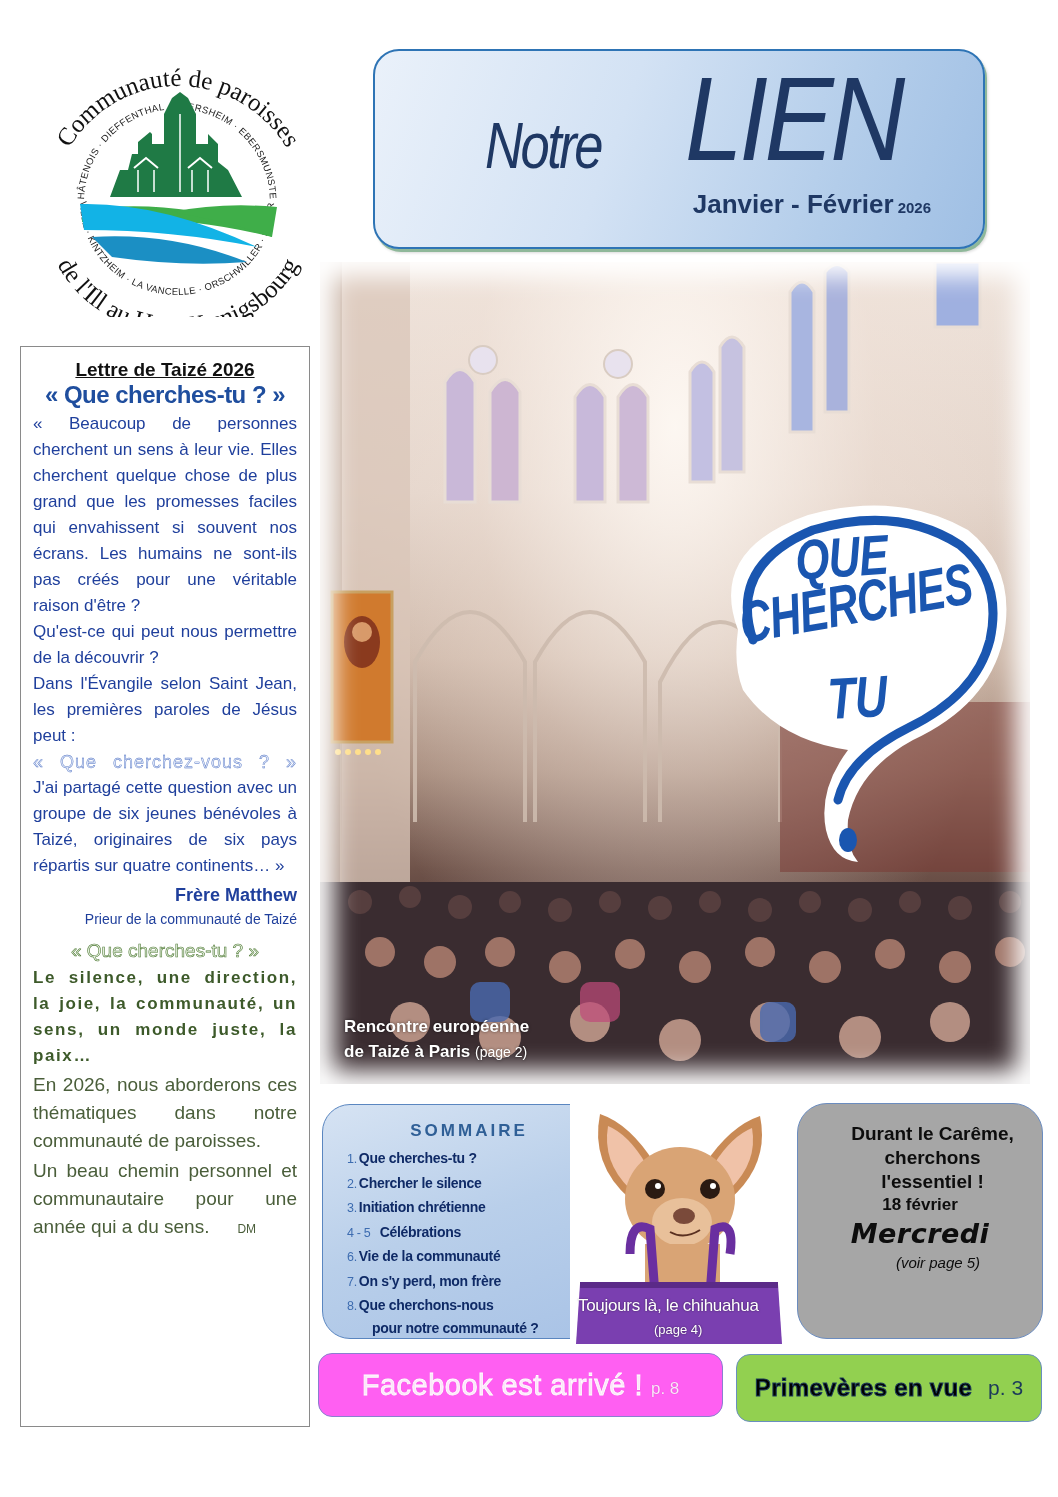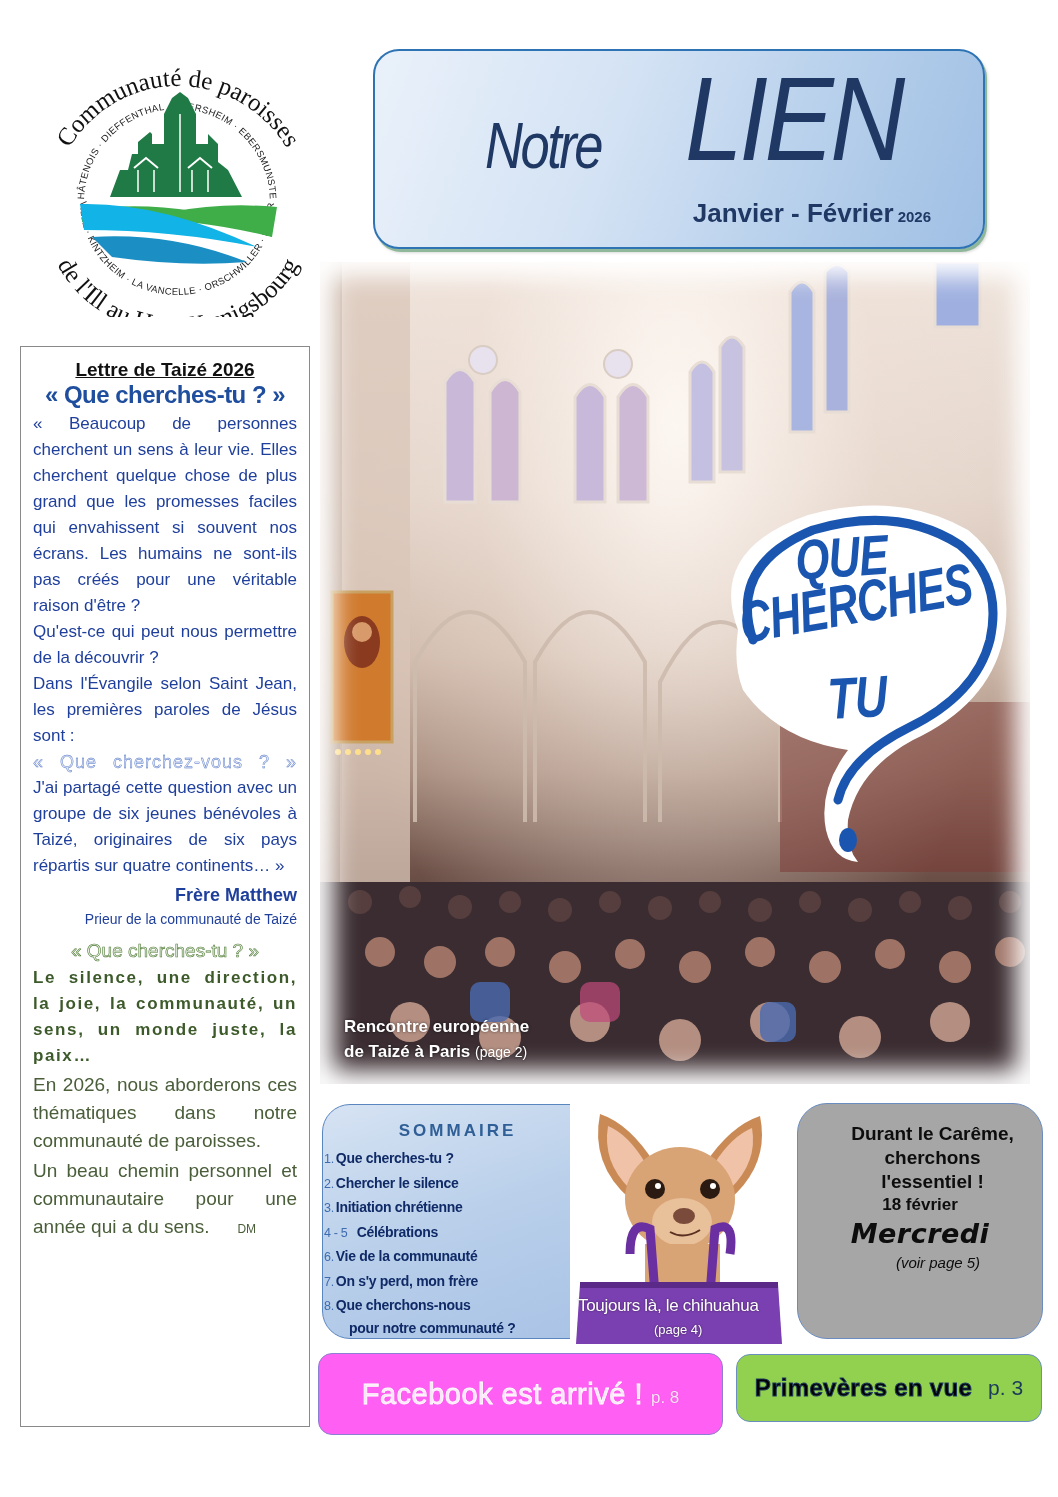--- a/index.html
+++ b/index.html
@@ -11,21 +11,21 @@
 
   
   #masthead {
     position: absolute; left: 373px; top: 49px; width: 608px; height: 196px;
     border: 2px solid #2e74b5; border-radius: 26px;
     background: linear-gradient(110deg, #eaf1fa 0%, #d3e2f4 40%, #b3cdea 75%, #9fbfe4 100%);
     box-shadow: 2px 3px 0 #8fb89a, 3px 4px 3px rgba(0,0,0,0.15);
   }
   #masthead .notre { position: absolute; left: 110px; top: 58px; font-family: "Liberation Sans", sans-serif; font-style: italic; font-size: 64px; color: #1f3864; letter-spacing: -3px; transform: scaleX(0.82); transform-origin: left; }
   #masthead .lien { position: absolute; left: 310px; top: 0px; font-family: "Liberation Sans", sans-serif; font-style: italic; font-size: 118px; color: #1f3864; letter-spacing: -4px; transform: scaleX(0.88); transform-origin: left; }
-  #masthead .date { position: absolute; right: 52px; top: 147px; font-weight: bold; font-size: 26px; color: #1f3864; }
+  #masthead .date { position: absolute; right: 52px; top: 138px; font-weight: bold; font-size: 26px; color: #1f3864; }
   #masthead .date .year { font-size: 15px; margin-left: 4px; }
 
   
   #left-col {
     position: absolute; left: 20px; top: 346px; width: 290px; height: 1081px;
     border: 1px solid #8a8a8a; box-sizing: border-box; padding: 10px 12px 8px 12px;
     background: #fff;
   }
   .lc-title { text-align: center; font-family: "Liberation Sans", sans-serif; font-weight: bold; font-size: 19px; text-decoration: underline; color: #111; margin-top: 2px; }
   .lc-quote { text-align: center; font-weight: bold; font-size: 24px; color: #1f4e9e; margin: 0 0 2px 0; letter-spacing: -0.5px; }
@@ -58,21 +58,21 @@
   #bubble .bt { position: absolute; font-family: "Liberation Sans", sans-serif; font-weight: bold; font-style: italic; color: #1a56b0; transform-origin: left top; letter-spacing: -1px; }
   #bubble .bt1 { left: 95px; top: 38px; font-size: 56px; transform: rotate(-4deg) scaleX(0.78); }
   #bubble .bt2 { left: 36px; top: 100px; font-size: 58px; transform: rotate(-10deg) scaleX(0.74); }
   #bubble .bt3 { left: 128px; top: 175px; font-size: 58px; transform: rotate(-3deg) scaleX(0.78); }
 
   
   #sommaire {
     position: absolute; left: 322px; top: 1104px; width: 278px; height: 235px;
     border: 1.5px solid #5a86c0; border-radius: 28px; box-sizing: border-box;
     background: linear-gradient(160deg, #d6e3f3 0%, #b9cfea 50%, #a9c3e6 100%);
-    padding: 16px 8px 0 1px;
+    padding: 16px 8px 0 24px;
   }
   #sommaire .title { text-align: center; font-weight: bold; font-size: 17px; letter-spacing: 3px; color: #2f5f96; margin-bottom: 6px; }
   #sommaire .item { font-size: 14px; font-weight: bold; color: #0f2a66; line-height: 23.5px; white-space: nowrap; letter-spacing: -0.3px; }
   #sommaire .item .num { color: #3d6cb0; font-weight: normal; font-size: 12.5px; margin-right: 2px; }
   #sommaire .item .cont { padding-left: 25px; display: block; line-height: 18px; }
 
   
   #dog { position: absolute; left: 570px; top: 1104px; width: 218px; height: 240px; overflow: hidden; background: #fff; }
   #dog svg { width: 100%; height: 100%; }
   #dog .cap1 { position: absolute; left: 8px; top: 192px; color: #fff; font-size: 17px; letter-spacing: -0.3px; text-shadow: 0 0 2px rgba(0,0,0,0.55); white-space: nowrap; }
@@ -85,21 +85,21 @@
     background: #a6a6a6; text-align: center; color: #0d0d0d; padding-top: 18px;
   }
   #careme .l1 { font-weight: bold; font-size: 19px; line-height: 24px; padding-left: 25px; }
   #careme .l4 { font-weight: bold; font-size: 17px; line-height: 22px; }
   #careme .l5 { font-style: italic; font-weight: bold; font-size: 27px; line-height: 36px; font-family: "DejaVu Sans", sans-serif; letter-spacing: 0.5px; }
   #careme .l6 { font-style: italic; font-size: 22px; line-height: 30px; font-family: "DejaVu Sans", sans-serif; }
   #careme .l6 .big { font-size: 27px; font-weight: bold; }
   #careme .l7 { font-style: italic; font-size: 15px; line-height: 22px; font-family: Liberation Sans, sans-serif; padding-left: 36px; }
 
   
-  .banner { position: absolute; top: 1353px; height: 82px; border-radius: 14px; box-sizing: border-box; display: flex; align-items: center; justify-content: center; white-space: nowrap; }
+  .banner { position: absolute; top: 1353px; height: 64px; border-radius: 14px; box-sizing: border-box; display: flex; align-items: center; justify-content: center; white-space: nowrap; }
   #fb-banner { left: 318px; width: 405px; background: #ff5ff2; border: 1.5px solid #8a7fd0; }
   #fb-banner .t { font-size: 29px; color: #fde4fb; -webkit-text-stroke: 0.8px #ffffff; letter-spacing: 0.5px; text-shadow: 0 0 1px #c040b0; }
   #fb-banner .p { font-size: 17px; color: #fde4fb; margin-left: 8px; margin-top: 8px; text-shadow: 0 0 1px #c040b0; }
   #prim-banner { left: 736px; width: 306px; background: #92d050; border: 1.5px solid #6a8fbf; height: 68px; top: 1354px; }
   #prim-banner .t { font-size: 24px; color: #000000; -webkit-text-stroke: 1px #1c3a5a; font-weight: bold; letter-spacing: 0.3px; }
   #prim-banner .p { font-size: 21px; color: #1c3a5a; margin-left: 16px; }
 </style>
 </head>
 <body>
 
@@ -144,21 +144,21 @@
     <span>Janvier - Février</span><span class="year">2026</span>
   </div>
 </div>
 
 <div id="left-col">
   <div class="lc-title">Lettre de Taizé 2026</div>
   <div class="lc-quote">« Que cherches-tu ? »</div>
   <div class="lc-body">
     <p>« Beaucoup de personnes cherchent un sens à leur vie. Elles cherchent quelque chose de plus grand que les promesses faciles qui envahissent si souvent nos écrans. Les humains ne sont-ils pas créés pour une véritable raison d'être ?</p>
     <p>Qu'est-ce qui peut nous permettre de la découvrir ?</p>
-    <p>Dans l'Évangile selon Saint Jean, les premières paroles de Jésus sont :</p>
+    <p>Dans l'Évangile selon Saint Jean, les premières paroles de Jésus peut :</p>
     <div class="lc-quote2">« Que cherchez-vous ? »</div>
     <p>J'ai partagé cette question avec un groupe de six jeunes bénévoles à Taizé, originaires de six pays répartis sur quatre continents… »</p>
   </div>
   <div class="lc-author">Frère Matthew</div>
   <div class="lc-author-sub">Prieur de la communauté de Taizé</div>
   <div class="lc-quote3">« Que cherches-tu ? »</div>
   <div class="lc-green-bold">Le silence, une direction, la joie, la communauté, un sens, un monde juste, la paix…</div>
   <div class="lc-green-big">En 2026, nous aborderons ces thématiques dans notre communauté de paroisses.</div>
   <div class="lc-green-big">
     <span>Un beau chemin personnel et communautaire pour une année qui a du sens.</span><span class="sig">DM</span>

